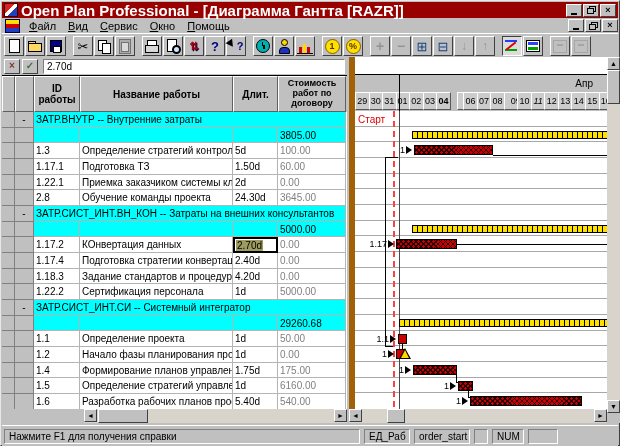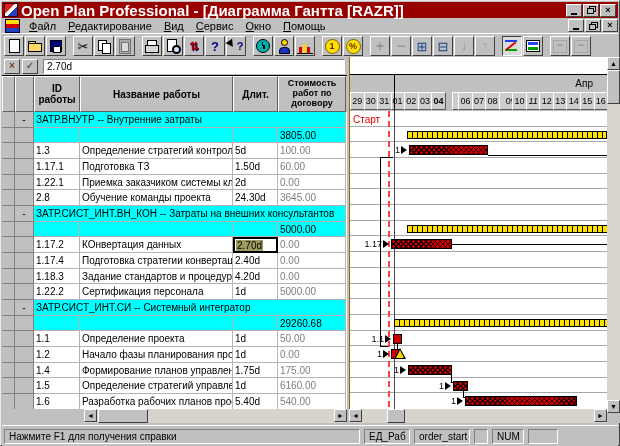--- a/index.html
+++ b/index.html
@@ -76,21 +76,21 @@
 .w-g1{width:13px}.w-g2{width:19px}.w-id{width:46px}.w-name{width:153px}.w-dur{width:45px}.w-cost{width:68px}.w-span{width:312px}
 .tbody{position:relative;height:298px;background:#fff;overflow:hidden}
 .trow{display:flex;height:15.684px;box-sizing:border-box}
 .td{box-sizing:border-box;border-right:1px solid #b4b4b4;border-bottom:1px solid #b4b4b4;font-size:10px;display:flex;align-items:center;padding:0 2px;white-space:nowrap;overflow:hidden;background:#fff;flex:none;color:#000}
 .td.gut{background:#c0c0c0;border-right:1px solid #808080;border-bottom:1px solid #808080;justify-content:center;font-size:10px}
 .td.cyan{background:#00ffff}
 .td.dim{color:#808080}
 .td.sel{border:2px solid #000;padding:0 1px}
 .selhl{background:#9c9c5e;color:#000;padding:0 1px}
 
-.gpanel{position:absolute;left:348px;top:56px;width:258px;height:352px;background:#fff;border-left:1px solid #a16207;box-sizing:border-box}
+.gpanel{position:absolute;left:348px;top:56px;width:258px;height:352px;background:#fff;border-left:6px solid #a16207;box-sizing:border-box}
 .gtop{height:17px;background:#fff}
 .ghead{position:relative;height:37px;background:#c0c0c0;border-top:1px solid #000;box-sizing:border-box}
 .gmonth{height:17px;font-size:10px;display:flex;align-items:center;justify-content:flex-end;padding-right:14px;color:#000}
 .gdays{position:relative;height:19px}
 .gday{position:absolute;top:0;height:18px;box-sizing:border-box;background:#cccccc;border:1px solid;border-color:#fff #585858 #585858 #fff;font-size:9px;display:flex;align-items:center;justify-content:center;color:#000}
 .headline{position:absolute;top:0;bottom:0;width:1px;background:#000}
 .gchart{position:relative;height:298px;background:#fff;overflow:hidden}
 .grow-line{position:absolute;left:0;right:0;height:1px;background:#a8a8a8}
 .monthline{position:absolute;top:0;height:298px;width:1px;background:#484848}
 .startline{position:absolute;top:0;height:298px;width:2px;background:repeating-linear-gradient(180deg,#ff4040 0 6px,rgba(255,255,255,0) 6px 10px)}
@@ -130,21 +130,20 @@
     <button class="wbtn">
         <span class="g-restore"></span>
       </button>
     <button class="wbtn">×</button>
   </div>
 
   <div class="menubar">
     <span class="mdi-icon"></span>
     <span class="menu-items">
         <span class="menu-item">Файл</span>
-        <span class="menu-item">Редактирование</span>
         <span class="menu-item">Вид</span>
         <span class="menu-item">Сервис</span>
         <span class="menu-item">Окно</span>
         <span class="menu-item">Помощь</span>
       </span>
     <button class="wbtn">
         <span class="g-min"></span>
       </button>
     <button class="wbtn">
         <span class="g-restore"></span>

